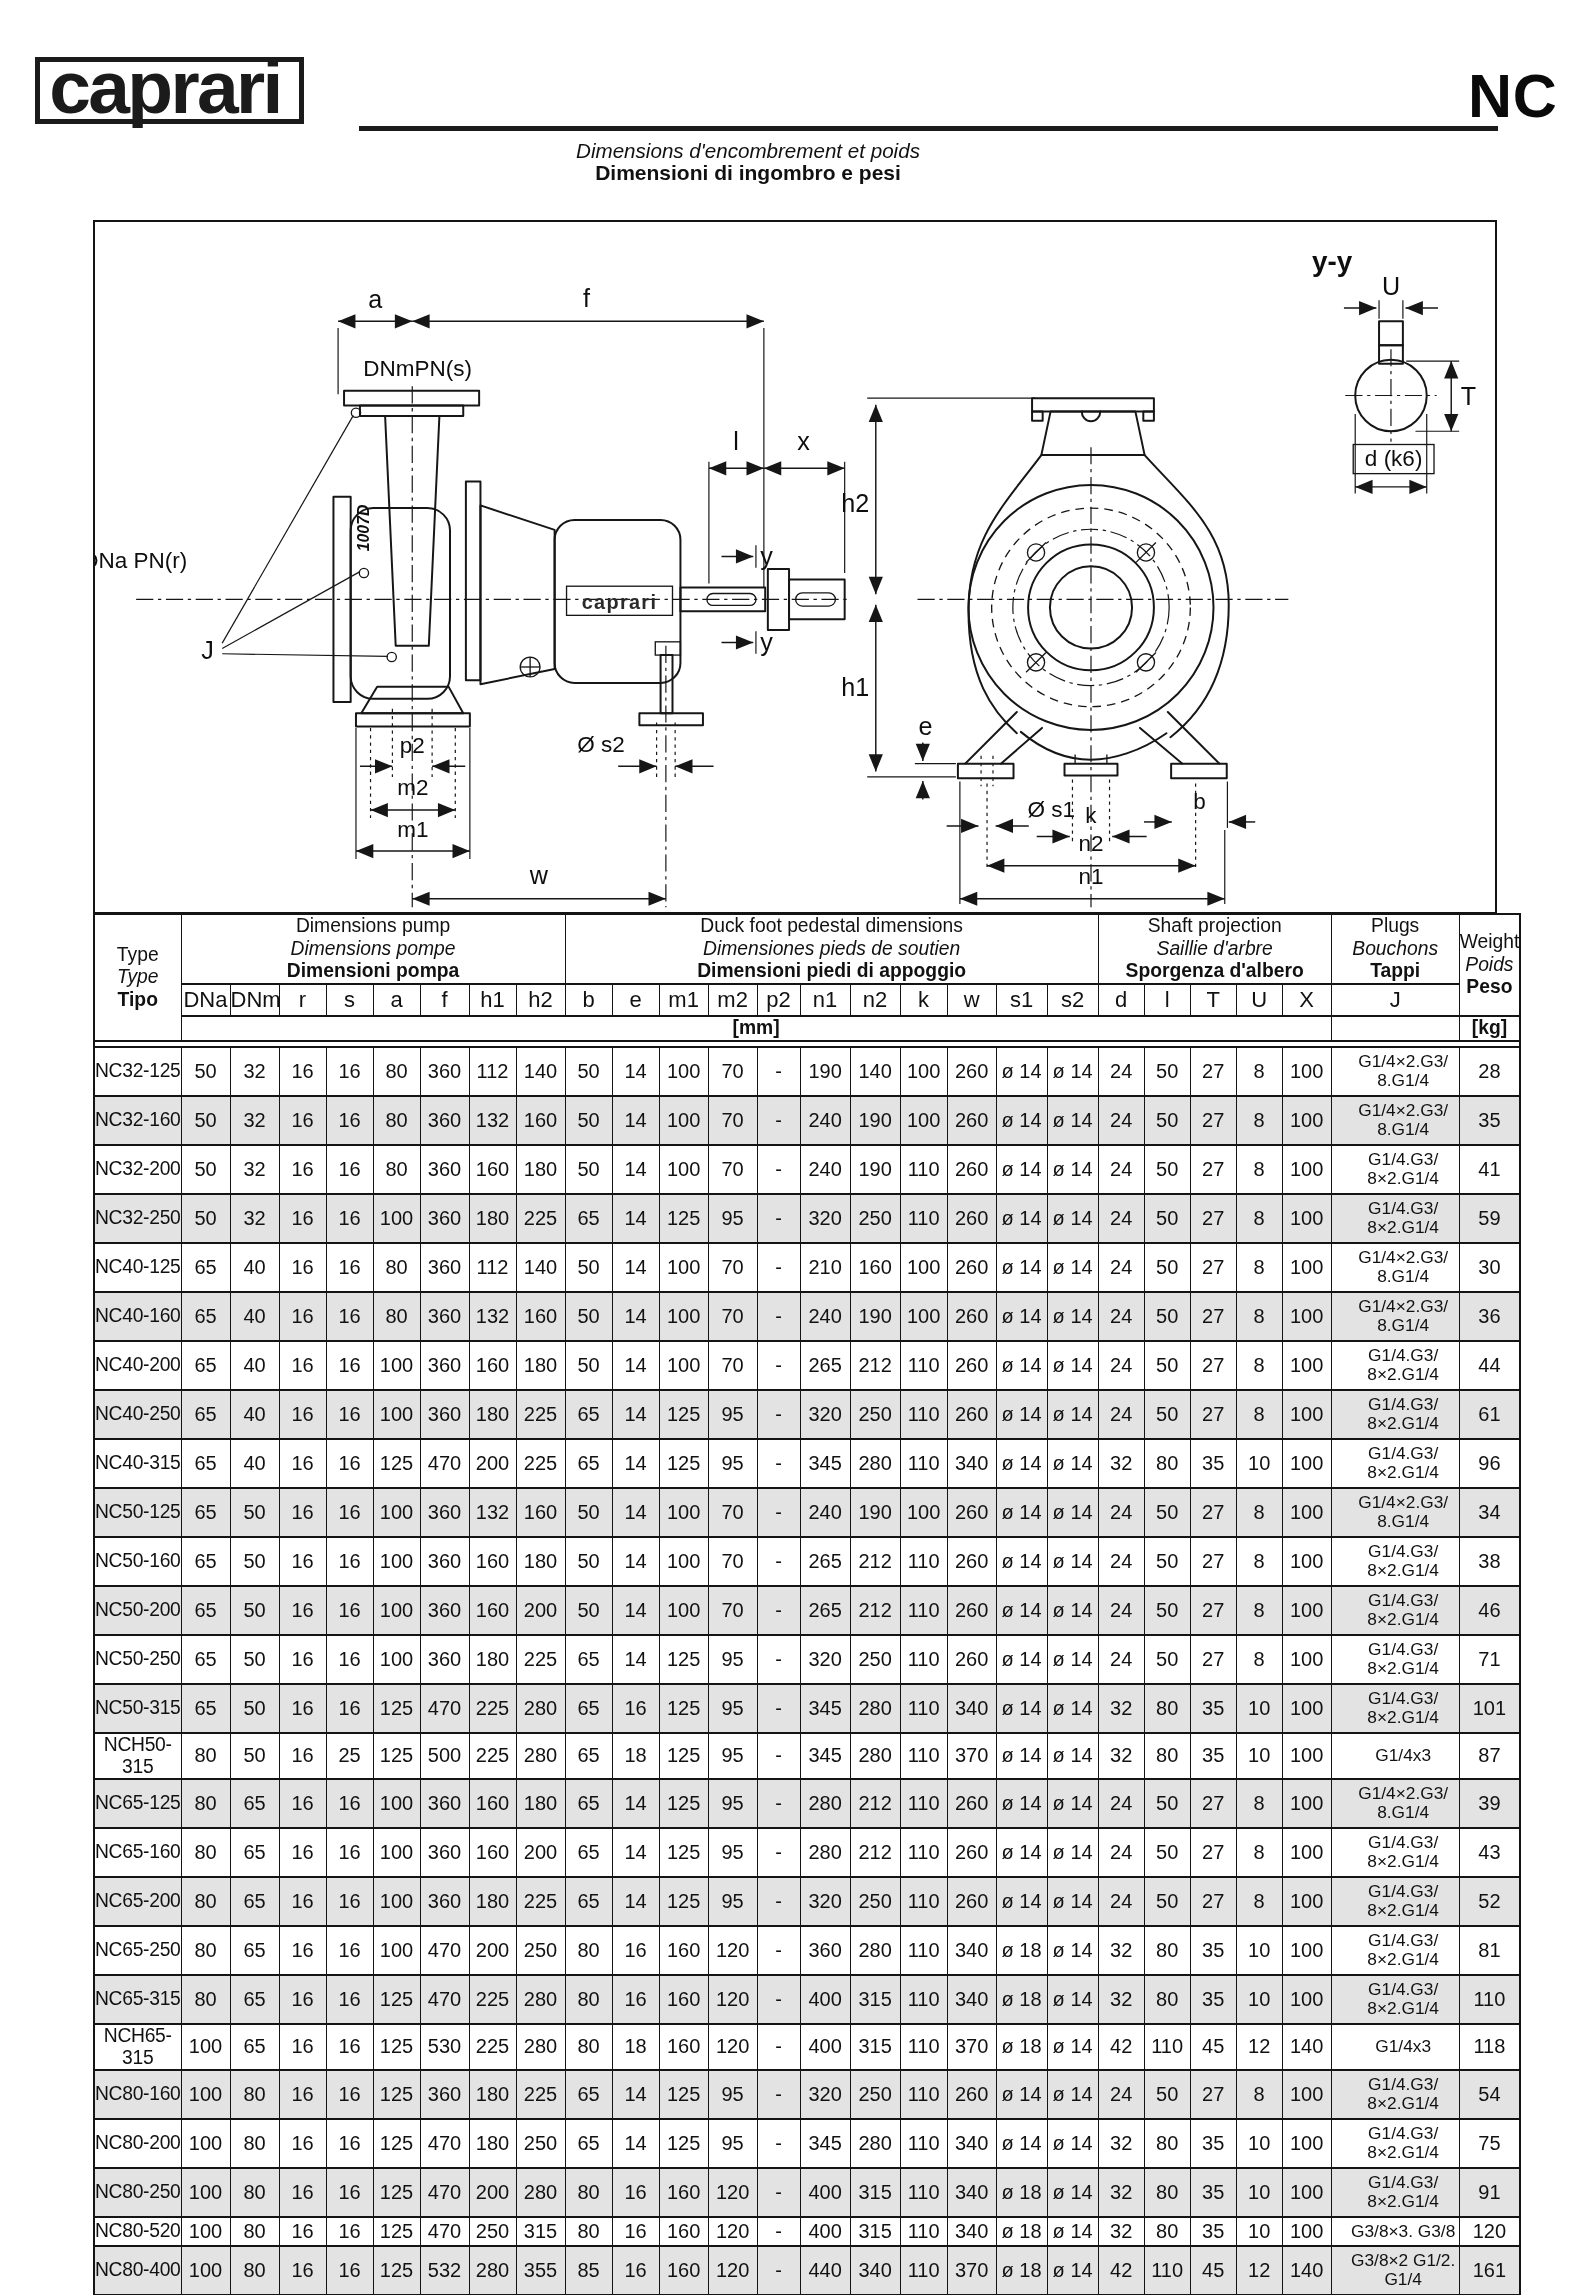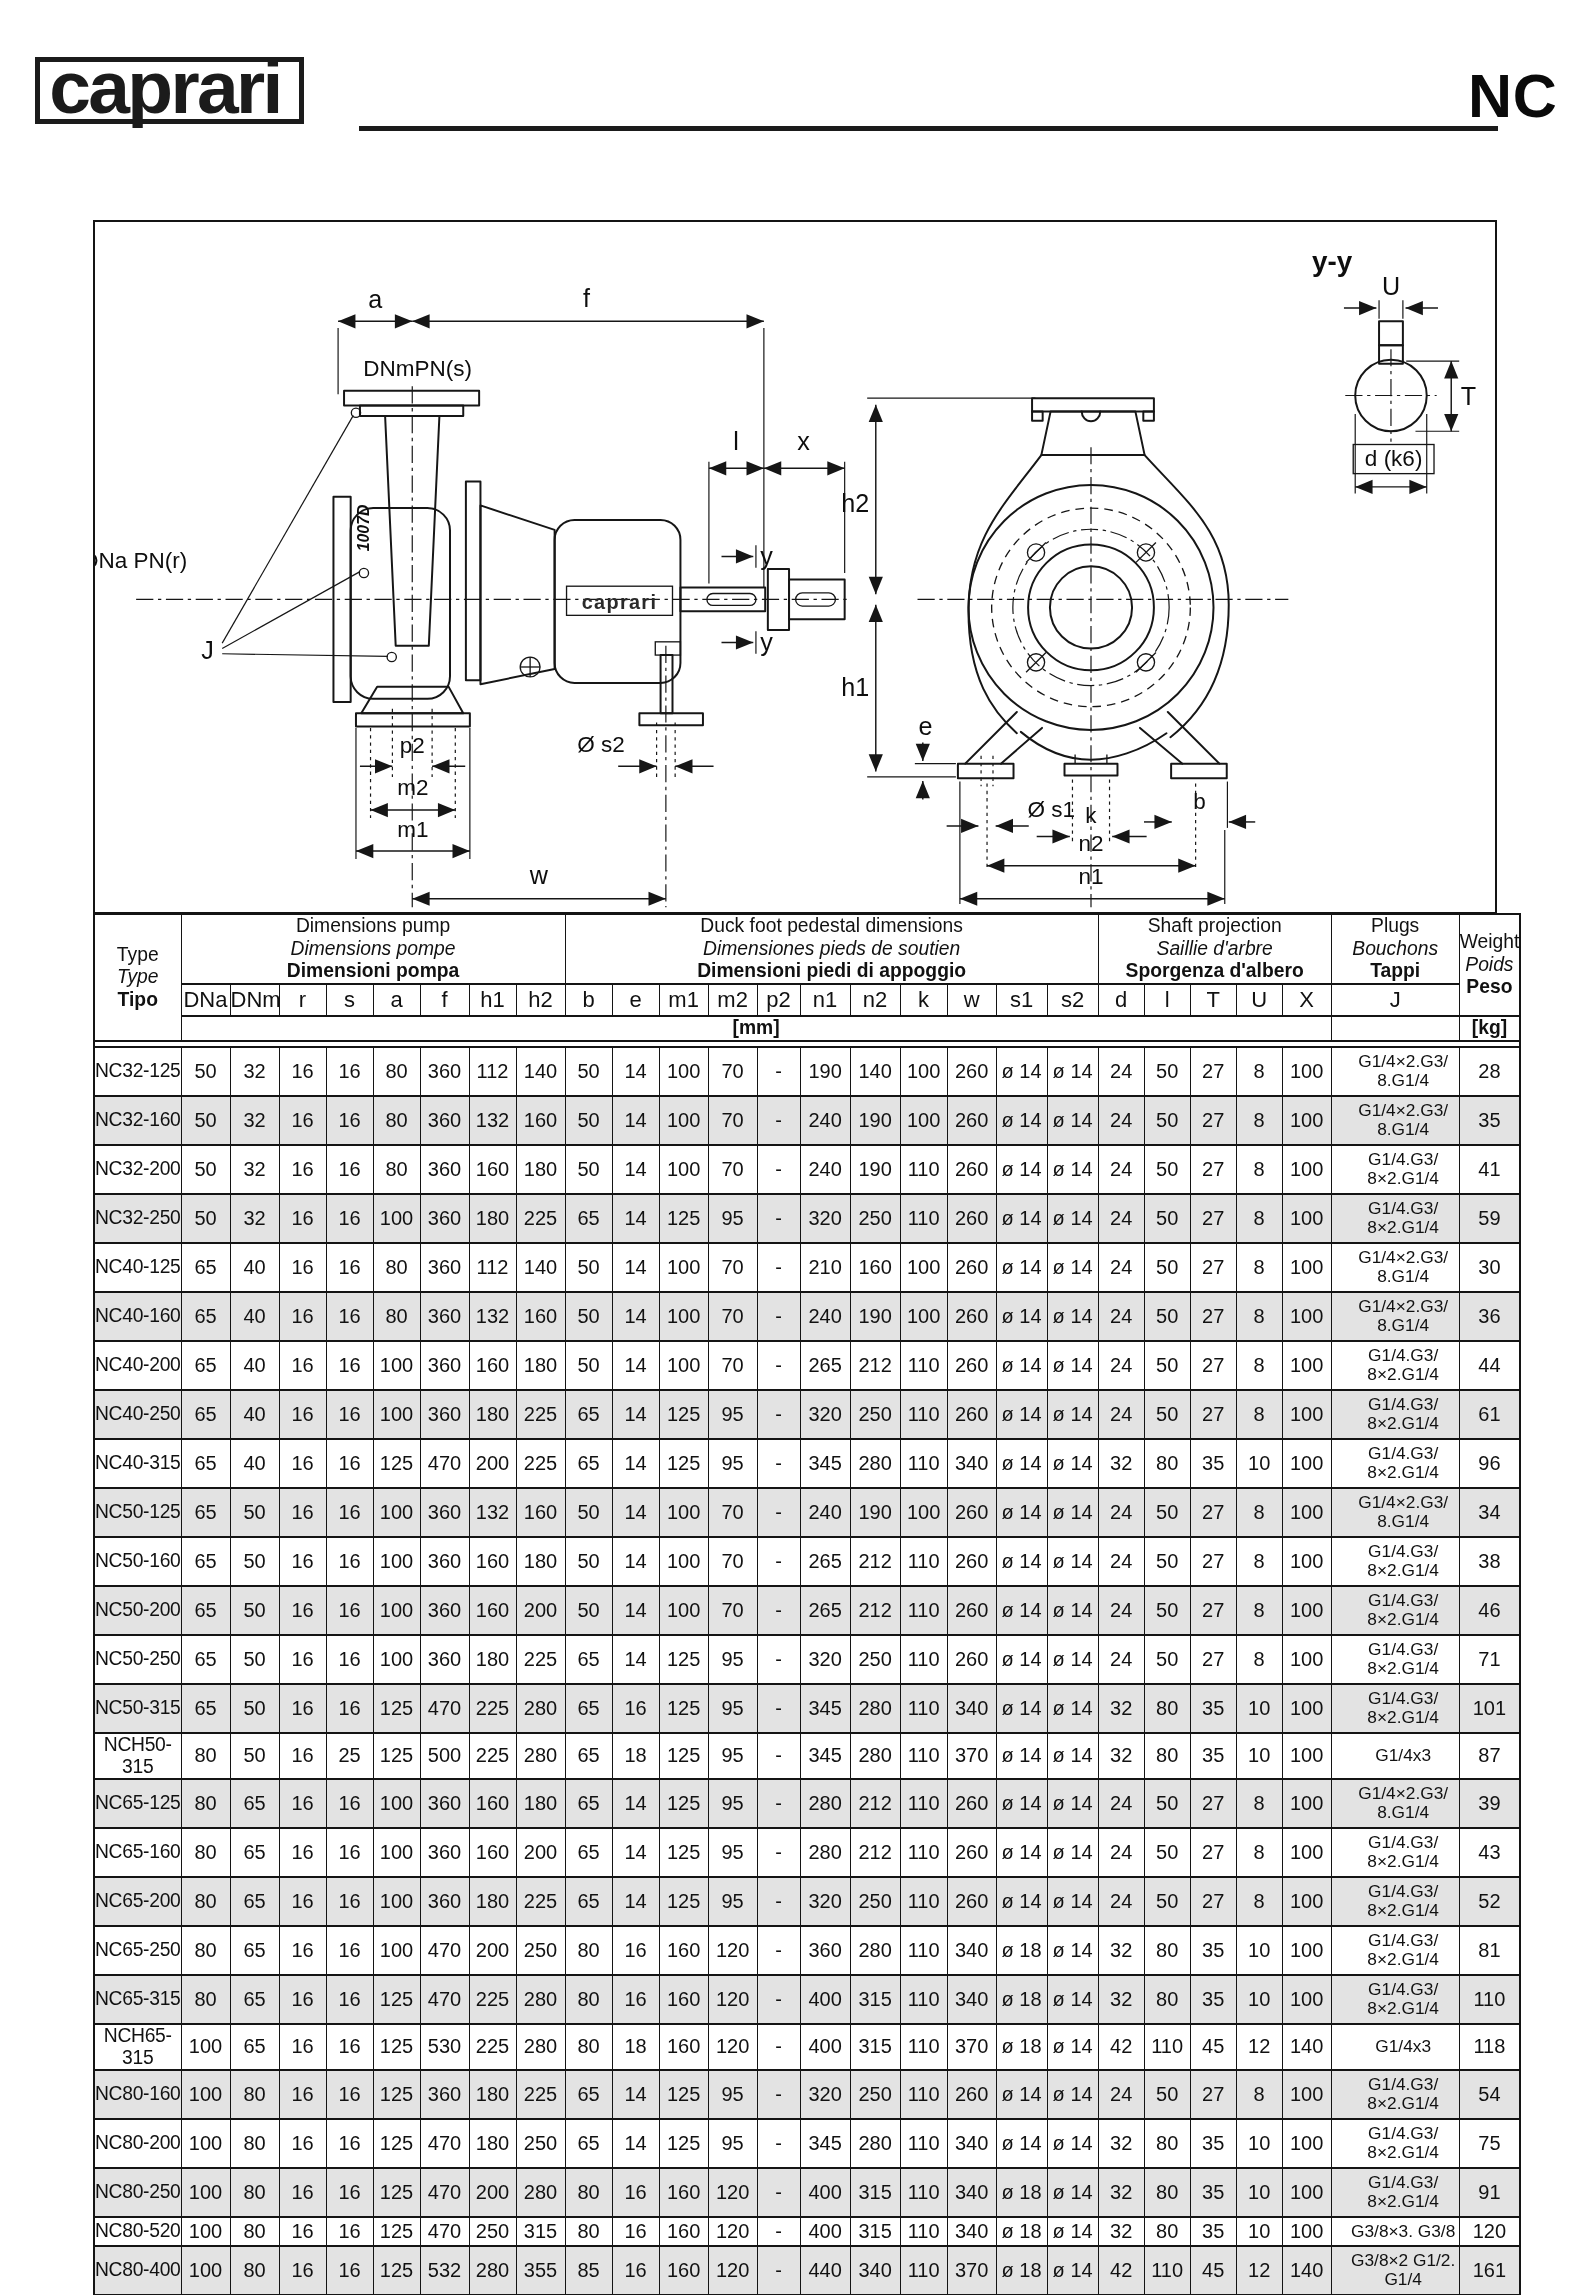--- a/index.html
+++ b/index.html
@@ -59,20 +59,22 @@
 <body>
 
 <div class="page">
 
   <div class="logo">
     <span>caprari</span>
   </div>
   <div class="product-code">NC</div>
   <div class="header-rule"></div>
   <div class="subtitle">
+    <div class="t-fr">Dimensions d'encombrement et poids</div>
+    <div class="t-it">Dimensioni di ingombro e pesi</div>
   </div>
 
   <div class="drawing-box">
     <svg width="1400" height="690" viewBox="0 0 2110 1042">
       <defs>
         <marker id="arw" viewBox="0 0 12 10" refX="11.5" refY="5" markerWidth="13" markerHeight="11" orient="auto-start-reverse">
           <path d="M0.5,0.5 L11.5,5 L0.5,9.5 z" fill="#161616"></path>
         </marker>
         <pattern id="hatch" patternUnits="userSpaceOnUse" width="9" height="9" patternTransform="rotate(45)">
           <line x1="0" y1="0" x2="0" y2="9" stroke="#3a3a3a" stroke-width="2.1"></line>

